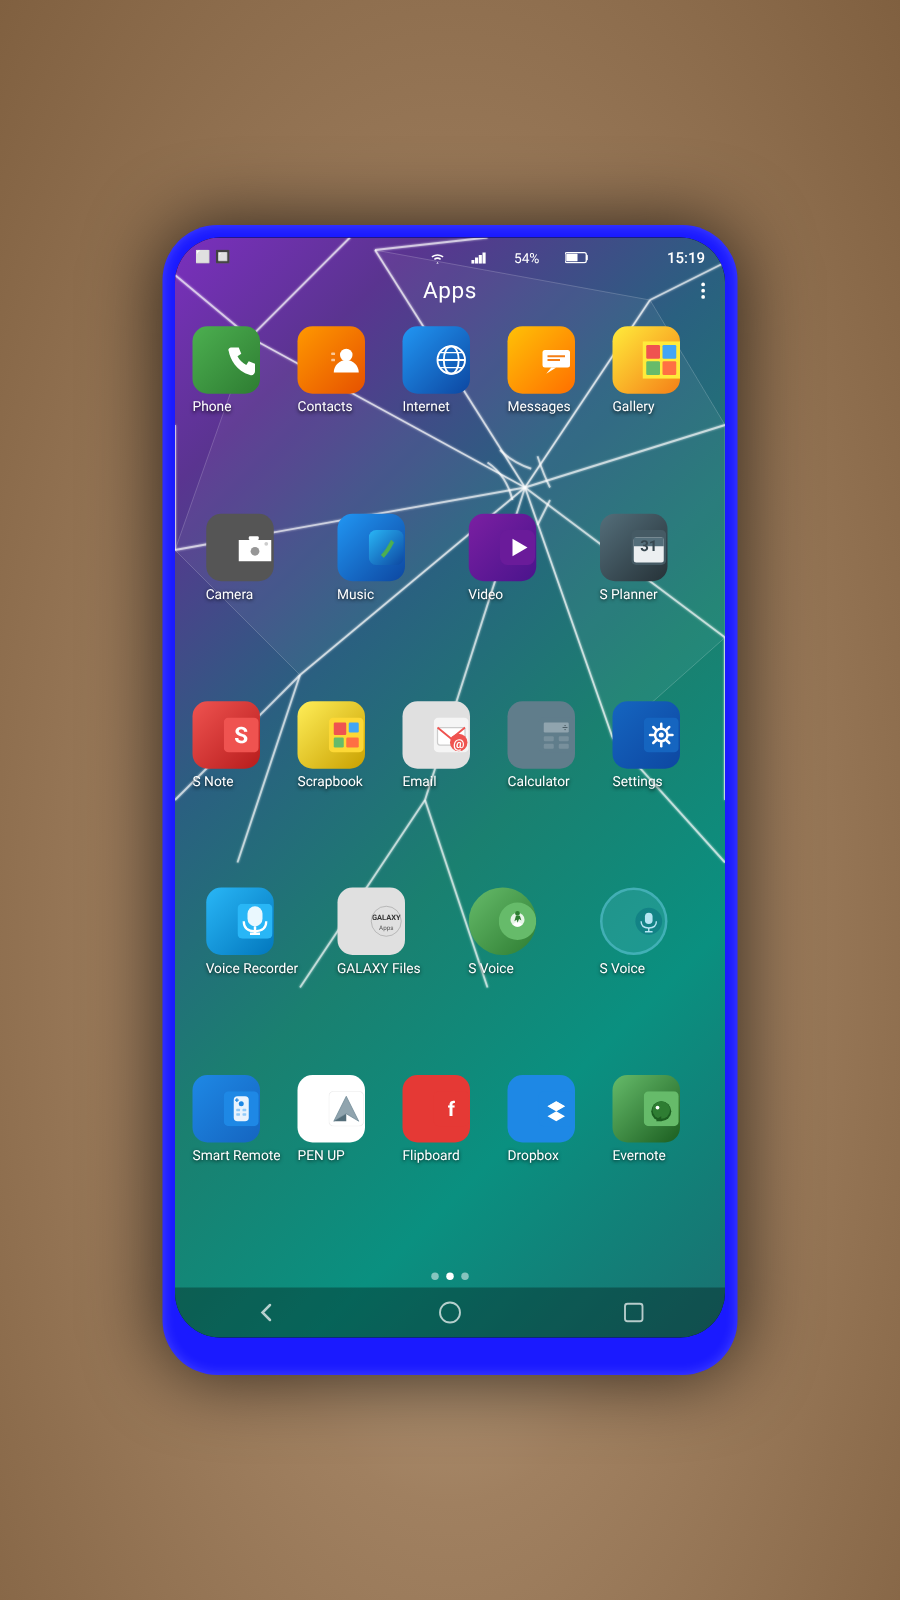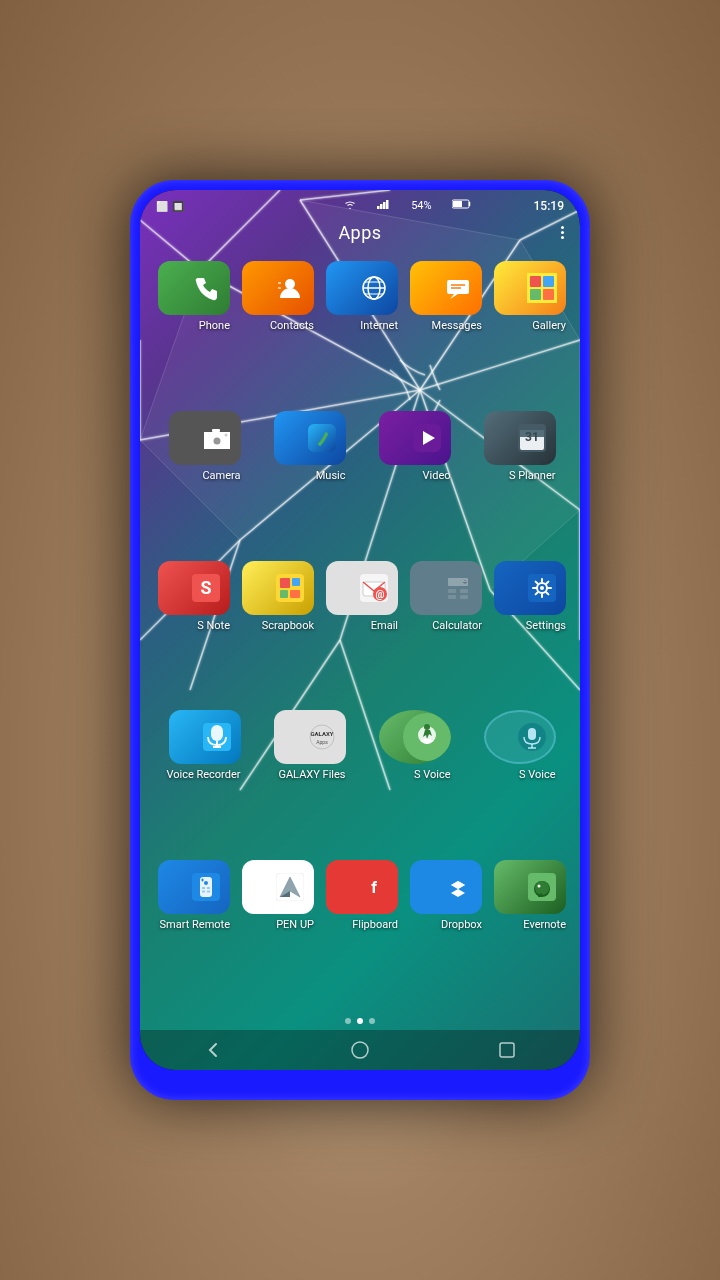--- a/index.html
+++ b/index.html
@@ -83,20 +83,21 @@
 
     .status-left {
       display: flex;
       gap: 4px;
       align-items: center;
     }
 
     .status-right {
       display: flex;
       gap: 20px;
+      align-items: center;
       font-size: 11px;
     }
 
     
     .page-title-bar {
       position: relative;
       z-index: 10;
       display: flex;
       align-items: center;
       justify-content: center;
@@ -140,27 +141,27 @@
       display: flex;
       justify-content: space-around;
       align-items: flex-start;
       padding: 4px 0;
       flex: 1;
     }
 
     .app-item {
       display: flex;
       flex-direction: column;
-      align-items: flex-end;
+      align-items: flex-start;
       width: 76px;
       cursor: pointer;
     }
 
     .app-icon {
-      width: 72px;
+      width: 54px;
       height: 54px;
       border-radius: 12px;
       display: flex;
       align-items: center;
       justify-content: center;
       margin-bottom: 4px;
       position: relative;
       overflow: hidden;
       padding-left: 24px;
     }

